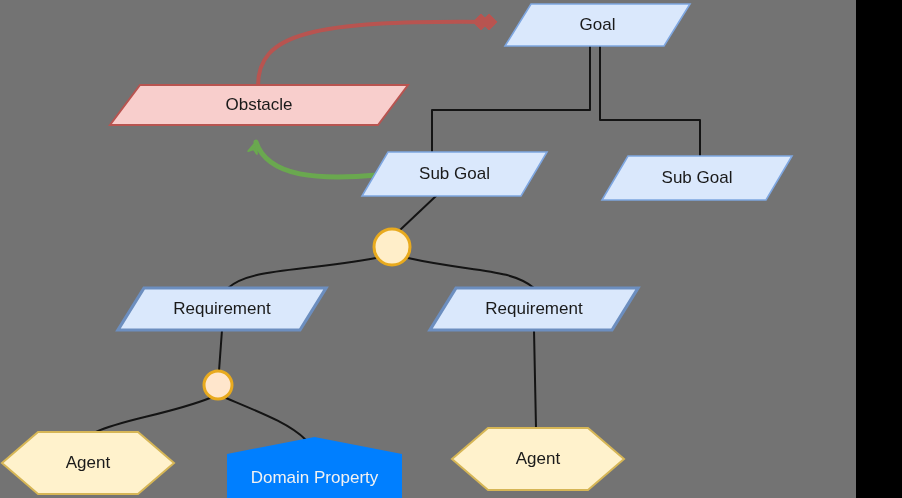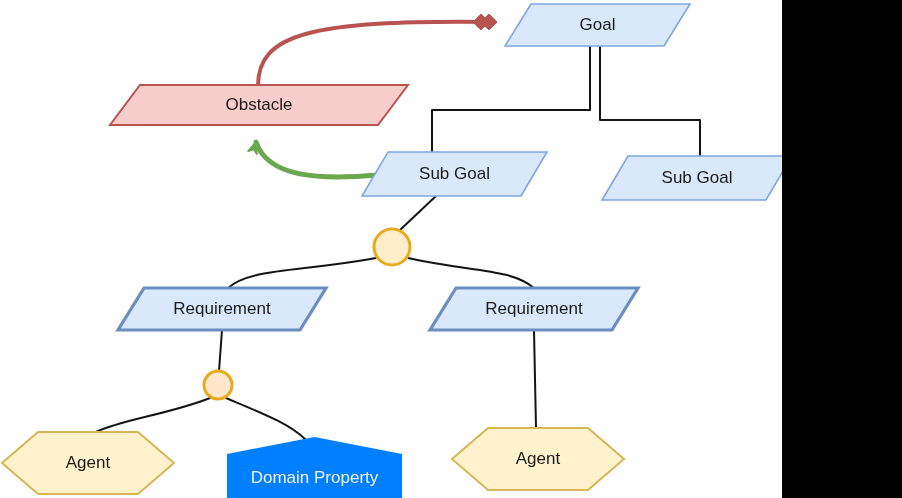--- a/index.html
+++ b/index.html
@@ -6,23 +6,23 @@
   html, body {
     margin: 0;
     padding: 0;
     background: #000000;
   }
   body {
     font-family: "Liberation Sans", sans-serif;
   }
   #canvas {
     position: relative;
-    width: 782px;
+    width: 856px;
     height: 498px;
-    background: #ffffff;
+    background: #737373;
     overflow: hidden;
   }
   #diagram-svg {
     position: absolute;
     left: 0;
     top: 0;
     width: 902px;
     height: 498px;
     display: block;
   }

